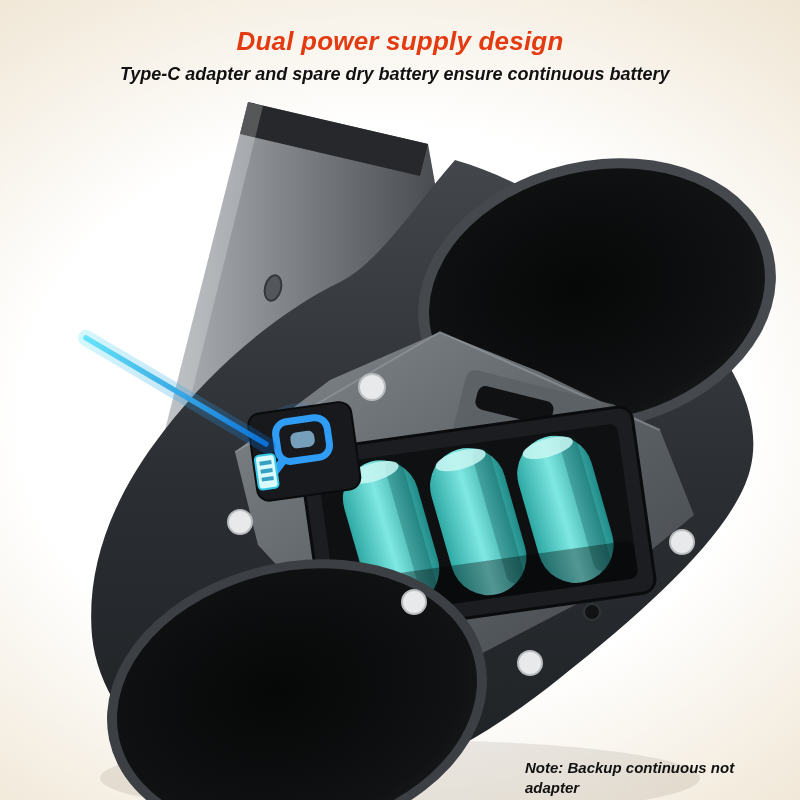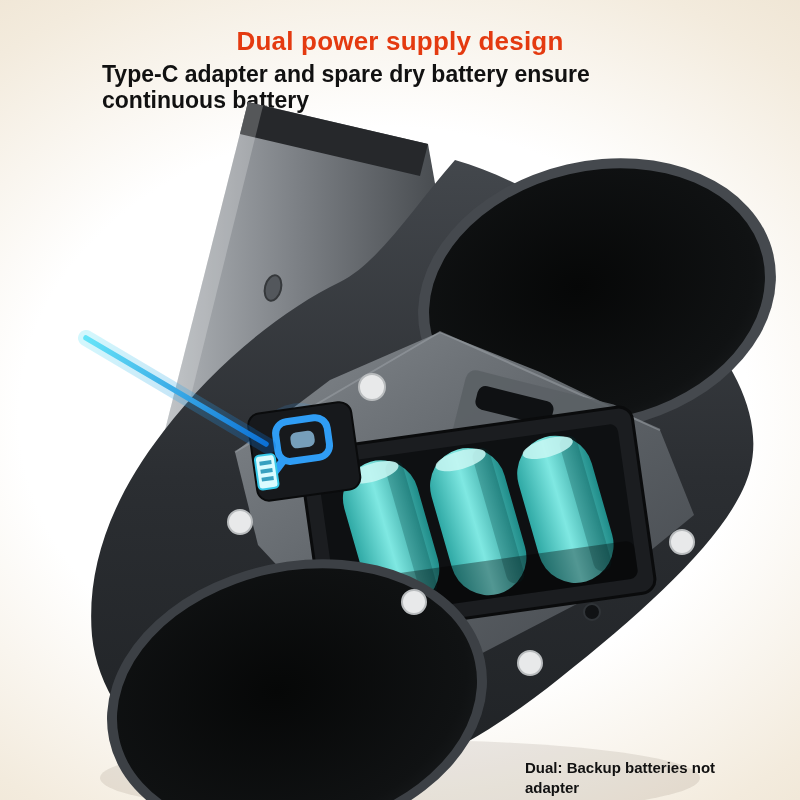--- a/index.html
+++ b/index.html
@@ -11,29 +11,30 @@
     --beam-cyan:#2bb7ec;
     --plug-blue:#2f9df5;
   }
   *{margin:0;padding:0;box-sizing:border-box;}
   body{font-family:"Liberation Sans",sans-serif;}
   .stage{
     position:relative;width:800px;height:800px;overflow:hidden;
     background:radial-gradient(120% 95% at 48% 52%,
       var(--bg-center) 0%, var(--bg-center) 38%,
       #f3ebdd 62%, var(--bg-beige) 85%, #e4d5bc 100%);
+    font-style:italic;
   }
   .title{
     position:absolute;top:26px;left:0;width:100%;
     text-align:center;font-size:26px;font-weight:700;
     color:var(--title-red);letter-spacing:.2px;
   }
   .subtitle{
-    position:absolute;top:61px;left:102px;width:580px;
-    font-size:23px;font-weight:700;line-height:26px;
+    position:absolute;top:61px;left:120px;width:580px;
+    font-size:18px;font-weight:700;line-height:26px;
     color:var(--text-black);
   }
   .note{
     position:absolute;top:758px;left:525px;width:260px;
     font-size:15px;font-weight:700;line-height:20px;
     color:var(--text-black);
   }
   svg.product{position:absolute;inset:0;}
   .battery-fill{fill:url(#batteryGrad);}
   .beam-core{stroke:url(#beamGrad);}
@@ -164,17 +165,17 @@
       <rect x="258" y="472" width="12" height="4" fill="#36a0c0"></rect>
     </g>
 
     <g>
       <line x1="86" y1="338" x2="268" y2="446" class="beam-core" stroke-width="16" opacity="0.28" stroke-linecap="round"></line>
       <line x1="86" y1="338" x2="266" y2="444" class="beam-core" stroke-width="5.5" stroke-linecap="round"></line>
     </g>
   </svg>
 
   <div class="note">
-    <div>Dual: Backup batteries not</div>
+    <div>Note: Backup continuous not</div>
     <div>adapter</div>
   </div>
 
 </div>
 
 </body></html>

